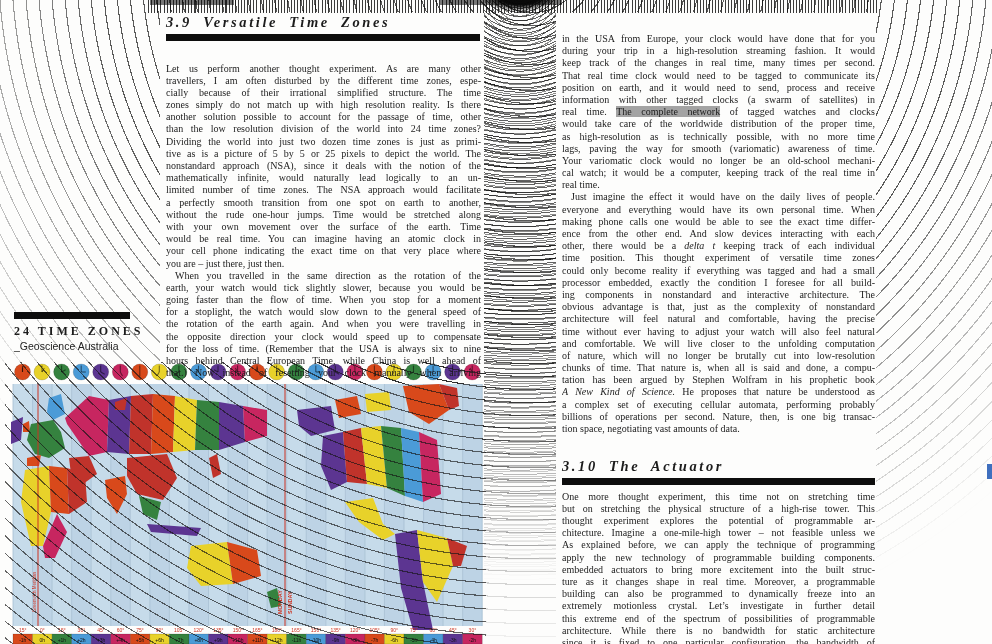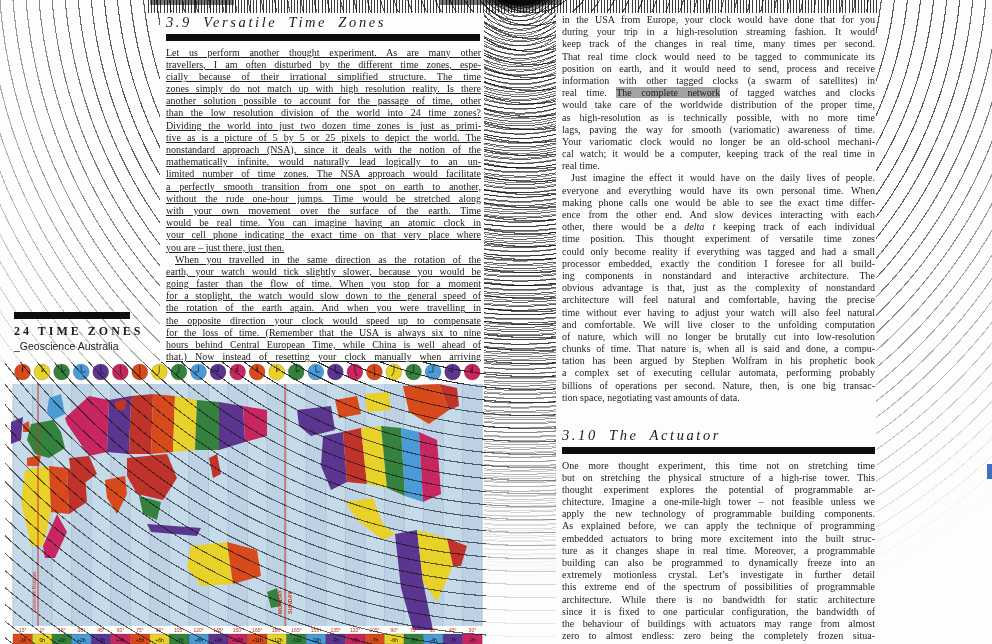--- a/index.html
+++ b/index.html
@@ -19,21 +19,21 @@
     -webkit-mask-image:linear-gradient(#000 0 55%,rgba(0,0,0,.45) 78%,transparent 97%);
     mask-image:linear-gradient(#000 0 55%,rgba(0,0,0,.45) 78%,transparent 97%);}
   .topband{position:absolute;left:148px;top:0;width:730px;height:13px;z-index:5;
     background:repeating-linear-gradient(90deg, rgba(10,10,10,.8) 0 1px, transparent 1px 3.1px);}
   .smudge{position:absolute;top:0;height:5px;background:rgba(10,10,10,.55);z-index:6;}
   .edge-tick{position:absolute;right:0;top:464px;width:5px;height:15px;z-index:6;}
   
   .panel{position:absolute;background:#fdfdfc;z-index:3;}
   #left-panel{left:160px;top:12px;width:324px;height:350px;}
   #right-panel{left:556px;top:12px;width:320px;height:632px;}
-  .sec-head{font-style:italic;font-weight:normal;font-size:14.5px;letter-spacing:2.6px;word-spacing:5px;white-space:nowrap;}
+  .sec-head{font-style:italic;font-weight:bold;font-size:14.5px;letter-spacing:2.6px;word-spacing:5px;white-space:nowrap;}
   .rule{background:#0d0d0d;height:6.5px;margin-top:3px;}
   .tl{font-size:10px;line-height:12.2px;height:12.2px;overflow:hidden;
       text-align:justify;text-align-last:justify;}
   .tl.last{text-align-last:left;}
   .tl.ind{text-indent:9px;}
   .hl{background:#a9cdea;}
   .it{font-style:italic;}
   
   #caption{position:absolute;left:14px;top:312px;width:140px;z-index:3;}
   #caption .bar{width:116px;height:6.5px;background:#0d0d0d;}
@@ -312,21 +312,21 @@
   </div>
 
   <div id="left-panel" class="panel">
     <div style="padding:2px 4px 0 6px;">
       <div class="sec-head">
         <span>3.9</span>
         <span> </span>
         <span>Versatile Time Zones</span>
       </div>
       <div class="rule" style="width:314px;"></div>
-      <div id="lcol" style="width:315px;margin-top:6px;text-decoration:underline;">
+      <div id="lcol" style="width:315px;margin-top:22px;">
           <div class="tl"><span>Let us perform another thought experiment. As are many other</span></div>
           <div class="tl"><span>travellers, I am often disturbed by the different time zones, espe-</span></div>
           <div class="tl"><span>cially because of their irrational simplified structure. The time</span></div>
           <div class="tl"><span>zones simply do not match up with high resolution reality. Is there</span></div>
           <div class="tl"><span>another solution possible to account for the passage of time, other</span></div>
           <div class="tl"><span>than the low resolution division of the world into 24 time zones?</span></div>
           <div class="tl"><span>Dividing the world into just two dozen time zones is just as primi-</span></div>
           <div class="tl"><span>tive as is a picture of 5 by 5 or 25 pixels to depict the world. The</span></div>
           <div class="tl"><span>nonstandard approach (NSA), since it deals with the notion of the</span></div>
           <div class="tl"><span>mathematically infinite, would naturally lead logically to an un-</span></div>
@@ -351,21 +351,21 @@
   </div>
 
   <div id="caption">
     <div class="bar"></div>
     <div class="cap-title">24 TIME ZONES</div>
     <div class="cap-sub">_Geoscience Australia</div>
   </div>
 
   <div id="right-panel" class="panel">
     <div style="padding:2px 4px 0 6px;">
-      <div id="rcol1" style="width:313px;">
+      <div id="rcol1" style="width:313px;margin-top:19px;">
           <div class="tl"><span>in the USA from Europe, your clock would have done that for you</span></div>
           <div class="tl"><span>during your trip in a high-resolution streaming fashion. It would</span></div>
           <div class="tl"><span>keep track of the changes in real time, many times per second.</span></div>
           <div class="tl"><span>That real time clock would need to be tagged to communicate its</span></div>
           <div class="tl"><span>position on earth, and it would need to send, process and receive</span></div>
           <div class="tl"><span>information with other tagged clocks (a swarm of satellites) in</span></div>
           <div class="tl"><span>real time. </span><span class="hl" style="background: #a3a3a3;">The complete network</span><span> of tagged watches and clocks</span></div>
           <div class="tl"><span>would take care of the worldwide distribution of the proper time,</span></div>
           <div class="tl"><span>as high-resolution as is technically possible, with no more time</span></div>
           <div class="tl"><span>lags, paving the way for smooth (variomatic) awareness of time.</span></div>
@@ -381,37 +381,38 @@
           <div class="tl"><span>could only become reality if everything was tagged and had a small</span></div>
           <div class="tl"><span>processor embedded, exactly the condition I foresee for all build-</span></div>
           <div class="tl"><span>ing components in nonstandard and interactive architecture. The</span></div>
           <div class="tl"><span>obvious advantage is that, just as the complexity of nonstandard</span></div>
           <div class="tl"><span>architecture will feel natural and comfortable, having the precise</span></div>
           <div class="tl"><span>time without ever having to adjust your watch will also feel natural</span></div>
           <div class="tl"><span>and comfortable. We will live closer to the unfolding computation</span></div>
           <div class="tl"><span>of nature, which will no longer be brutally cut into low-resolution</span></div>
           <div class="tl"><span>chunks of time. That nature is, when all is said and done, a compu-</span></div>
           <div class="tl"><span>tation has been argued by Stephen Wolfram in his prophetic book</span></div>
+          <div class="tl"><span class="it">A New Kind of Science.</span><span> He proposes that nature be understood as</span></div>
           <div class="tl"><span>a complex set of executing cellular automata, performing probably</span></div>
           <div class="tl"><span>billions of operations per second. Nature, then, is one big transac-</span></div>
           <div class="tl last"><span>tion space, negotiating vast amounts of data.</span></div>
         </div>
       <div class="sec-head" style="margin-top:23px;">
         <span>3.10</span>
         <span> </span>
         <span>The Actuator</span>
       </div>
       <div class="rule" style="width:313px;"></div>
       <div id="rcol2" style="width:313px;margin-top:6px;">
           <div class="tl"><span>One more thought experiment, this time not on stretching time</span></div>
           <div class="tl"><span>but on stretching the physical structure of a high-rise tower. This</span></div>
           <div class="tl"><span>thought experiment explores the potential of programmable ar-</span></div>
           <div class="tl"><span>chitecture. Imagine a one-mile-high tower – not feasible unless we</span></div>
+          <div class="tl"><span>As explained before, we can apply the technique of programming</span></div>
           <div class="tl"><span>apply the new technology of programmable building components.</span></div>
-          <div class="tl"><span>As explained before, we can apply the technique of programming</span></div>
           <div class="tl"><span>embedded actuators to bring more excitement into the built struc-</span></div>
           <div class="tl"><span>ture as it changes shape in real time. Moreover, a programmable</span></div>
           <div class="tl"><span>building can also be programmed to dynamically freeze into an</span></div>
           <div class="tl"><span>extremely motionless crystal. Let’s investigate in further detail</span></div>
           <div class="tl"><span>this extreme end of the spectrum of possibilities of programmable</span></div>
           <div class="tl"><span>architecture. While there is no bandwidth for static architecture</span></div>
           <div class="tl"><span>since it is fixed to one particular configuration, the bandwidth of</span></div>
           <div class="tl"><span>the behaviour of buildings with actuators may range from almost</span></div>
           <div class="tl"><span>zero to almost endless: zero being the completely frozen situa-</span></div>
         </div>

